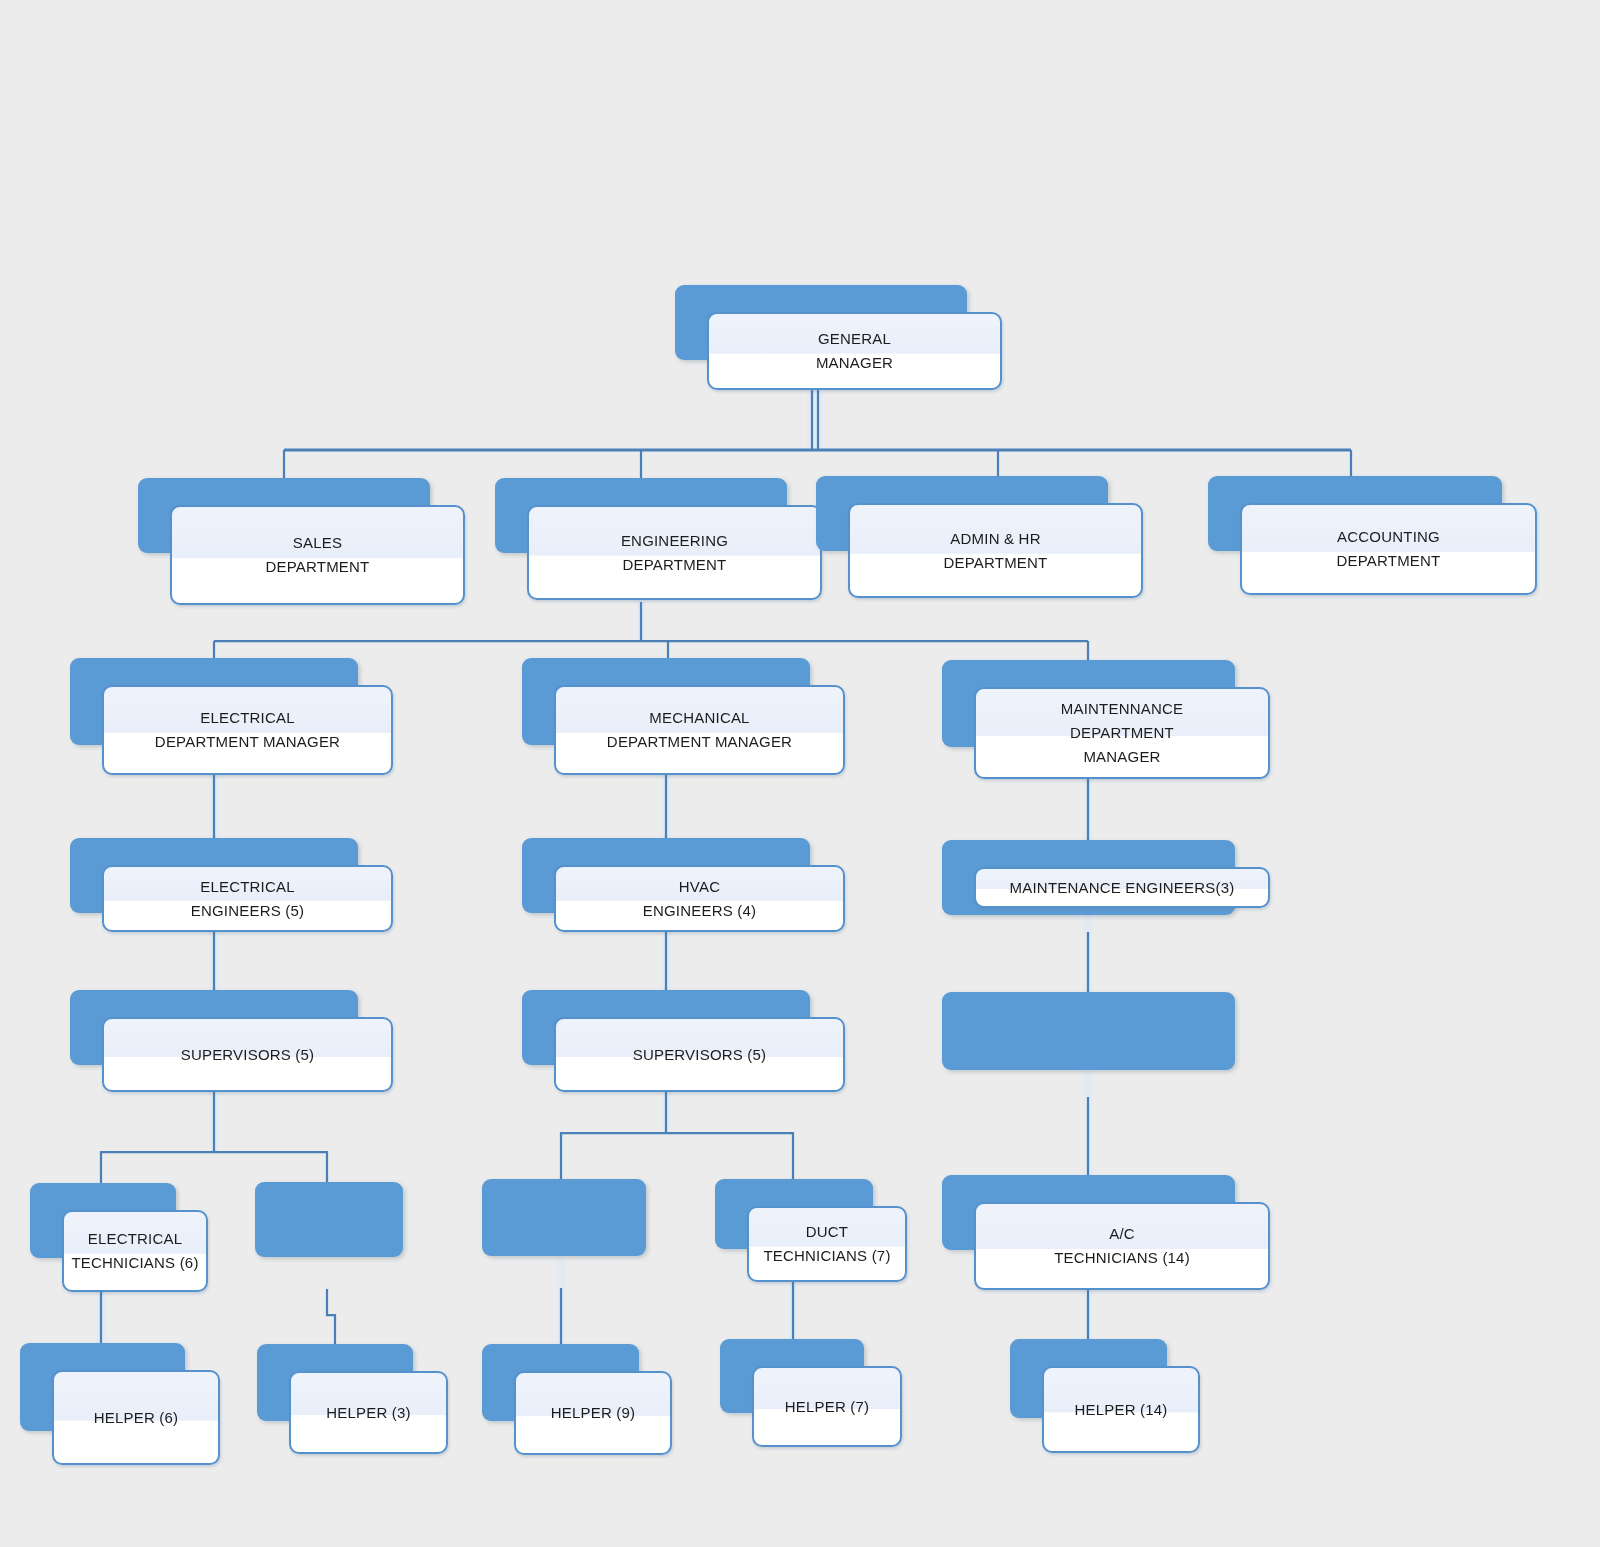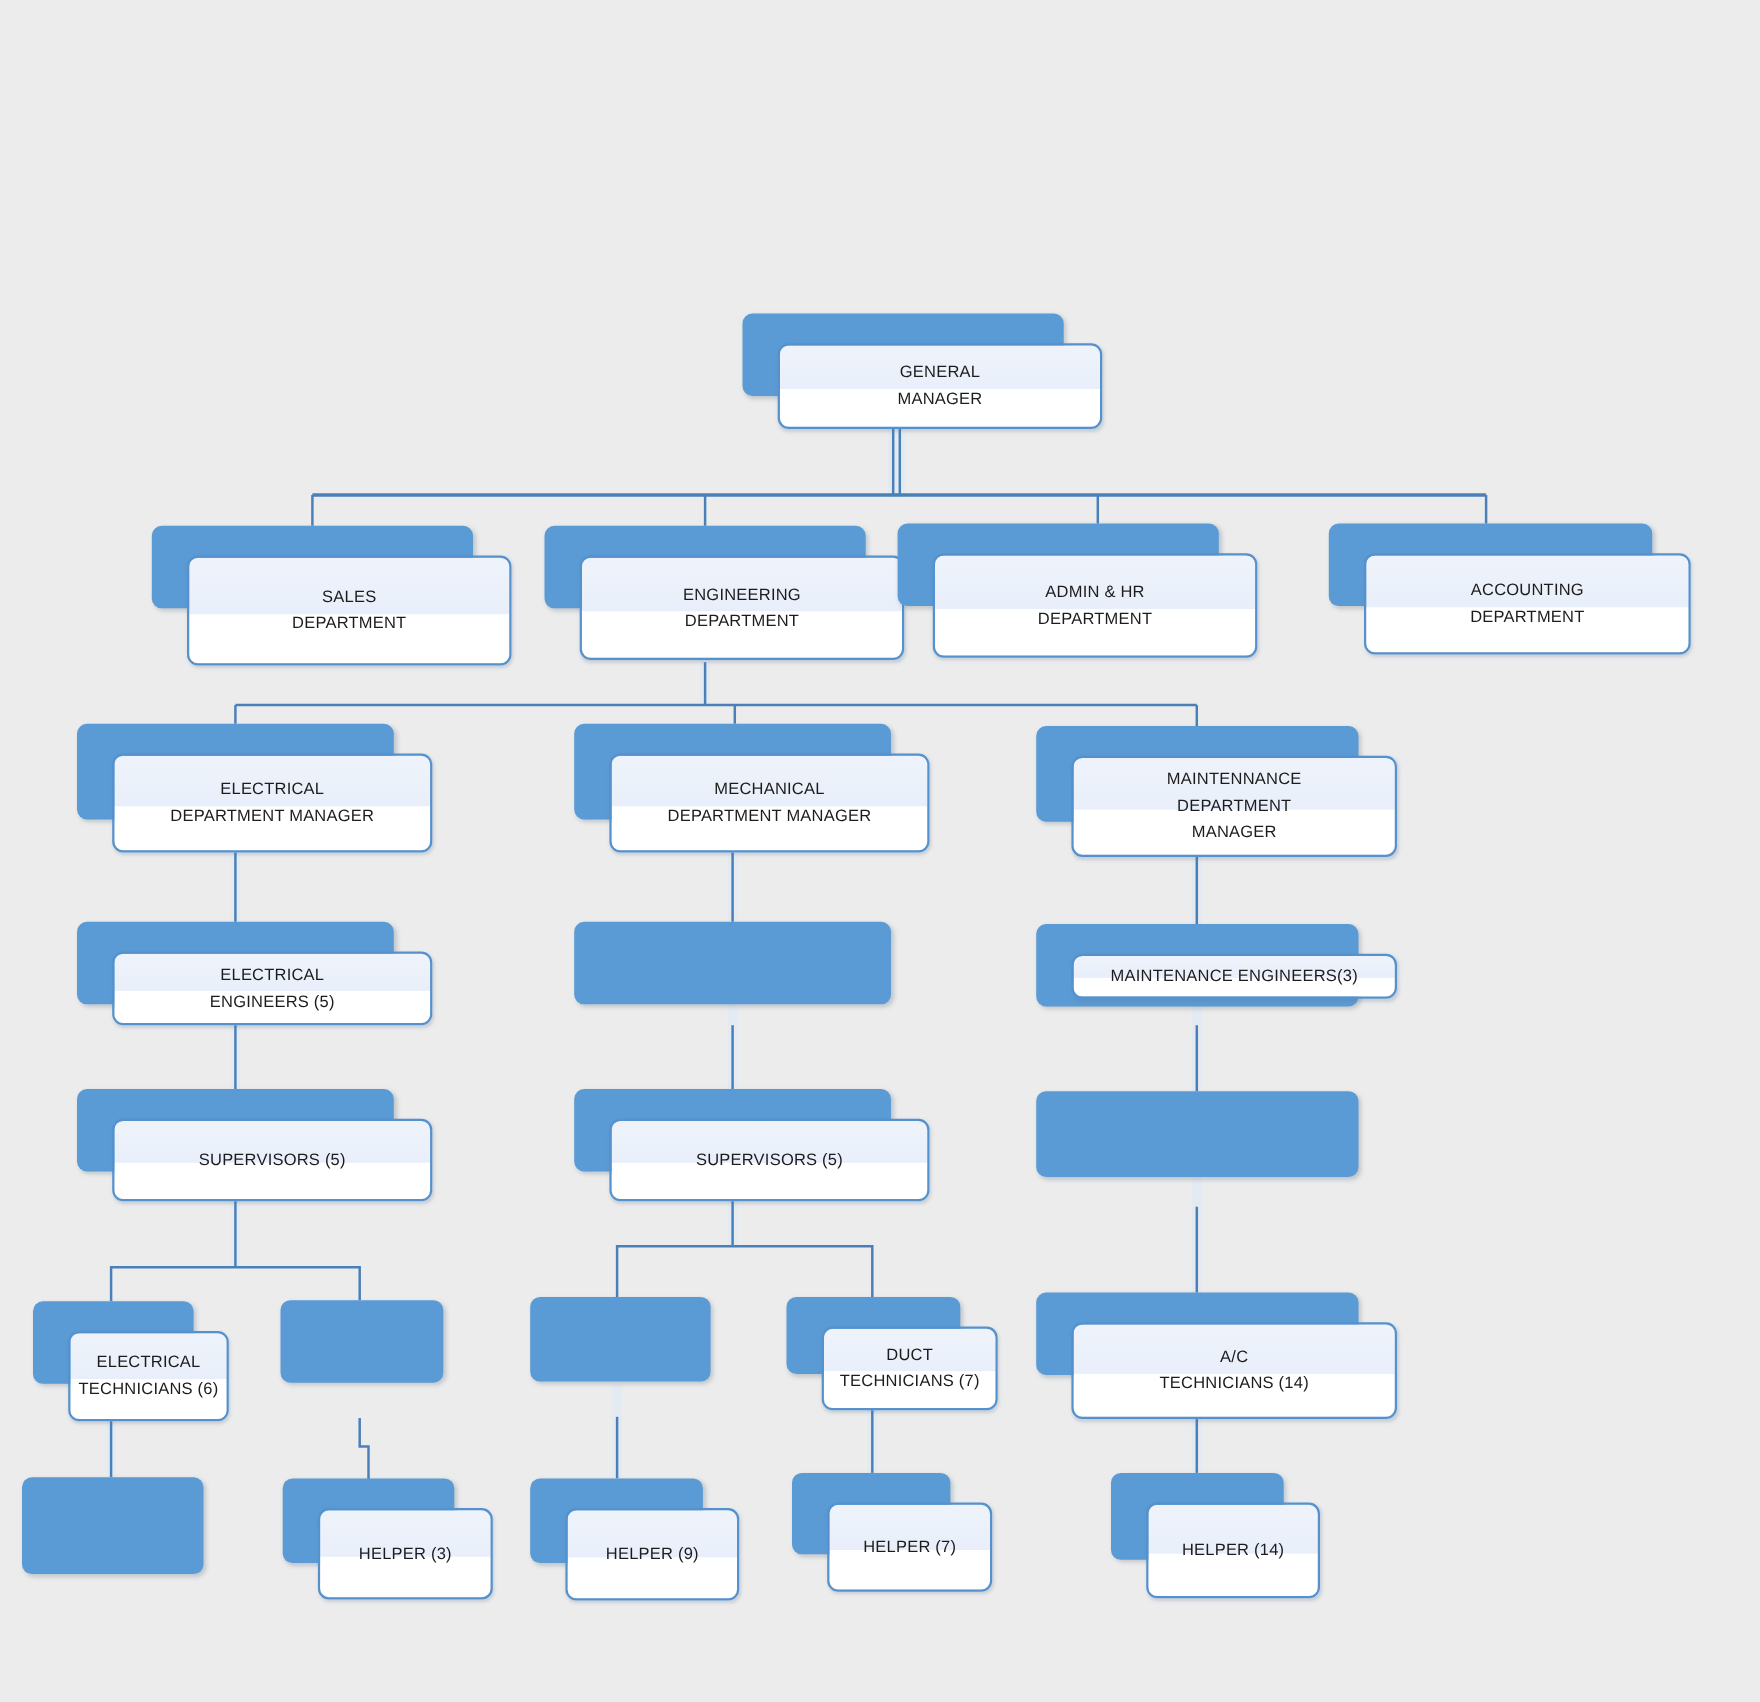--- a/index.html
+++ b/index.html
@@ -167,20 +167,24 @@
 <div class="node" style="left:70px;top:838px;width:323px;height:94px">
   <div class="shadow" style="height:75px"></div>
   <div class="card">
     <span class="ln">ELECTRICAL</span>
     <span class="ln">ENGINEERS (5)</span>
   </div>
 </div>
 
 <div class="node" style="left:522px;top:838px;width:323px;height:94px">
   <div class="shadow" style="height:75px"></div>
+  <div class="card">
+    <span class="ln">HVAC</span>
+    <span class="ln">ENGINEERS (4)</span>
+  </div>
 </div>
 
 <div class="node" style="left:942px;top:840px;width:328px;height:68px">
   <div class="shadow" style="height:75px"></div>
   <div class="card">
     <span class="ln">MAINTENANCE ENGINEERS(3)</span>
   </div>
 </div>
 
 <div class="node" style="left:70px;top:990px;width:323px;height:102px">
@@ -228,20 +232,23 @@
 <div class="node" style="left:942px;top:1175px;width:328px;height:115px">
   <div class="shadow" style="height:75px"></div>
   <div class="card">
     <span class="ln">A/C</span>
     <span class="ln">TECHNICIANS (14)</span>
   </div>
 </div>
 
 <div class="node" style="left:20px;top:1343px;width:200px;height:122px">
   <div class="shadow" style="height:88px;right:35px"></div>
+  <div class="card">
+    <span class="ln">HELPER (6)</span>
+  </div>
 </div>
 
 <div class="node" style="left:257px;top:1344px;width:191px;height:110px">
   <div class="shadow" style="height:77px;right:35px"></div>
   <div class="card">
     <span class="ln">HELPER (3)</span>
   </div>
 </div>
 
 <div class="node" style="left:482px;top:1344px;width:190px;height:111px">

